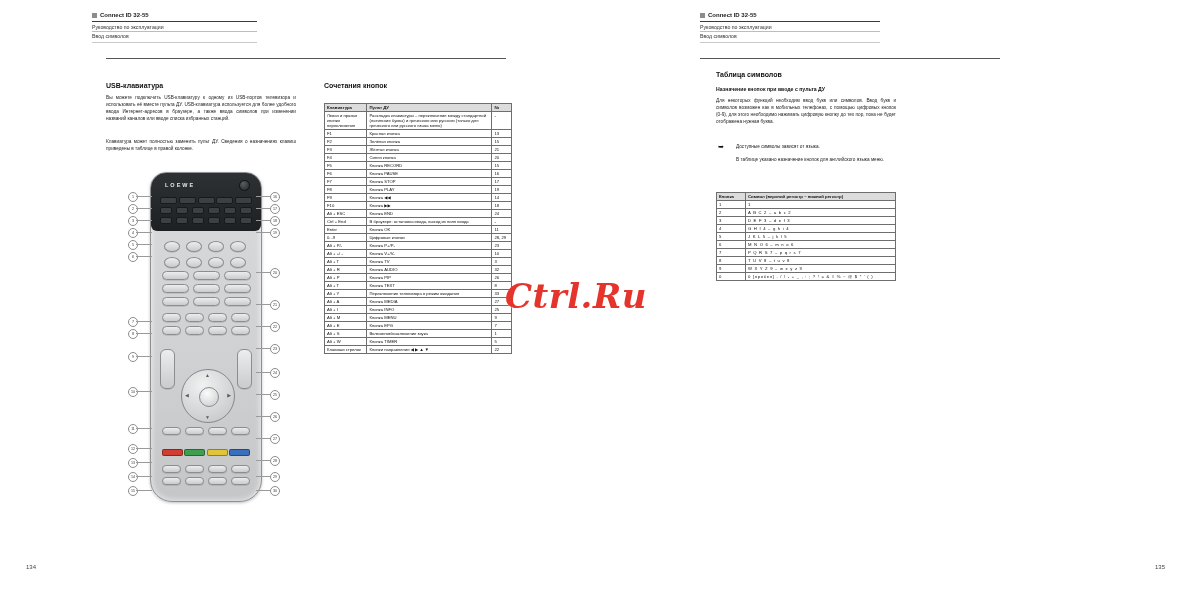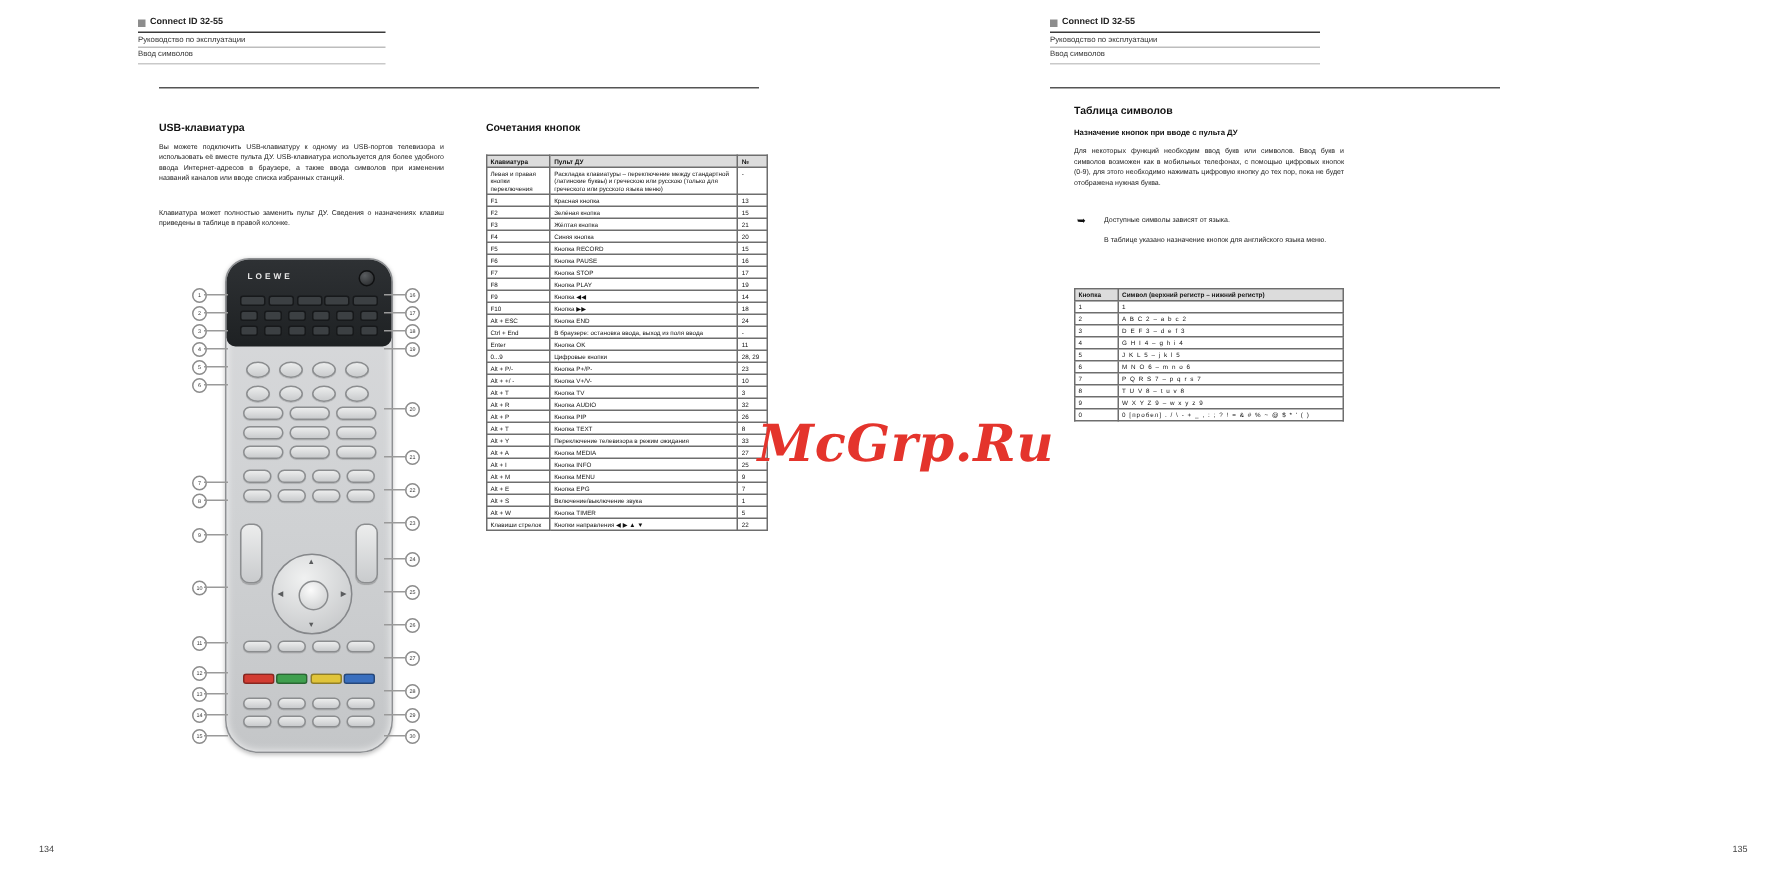--- a/index.html
+++ b/index.html
@@ -526,13 +526,13 @@
       <tr>
           <td>0</td>
           <td>0 [пробел] . / \ - + _ , : ; ? ! = &amp; # % ~ @ $ * ' ( )</td>
         </tr>
     </tbody>
   </table>
 
   <div class="pgnum pg-r">135</div>
 </div>
 
-<div class="wm">McGrp.Ru</div>
+<div class="wm">Ctrl.Ru</div>
 
 </body></html>

